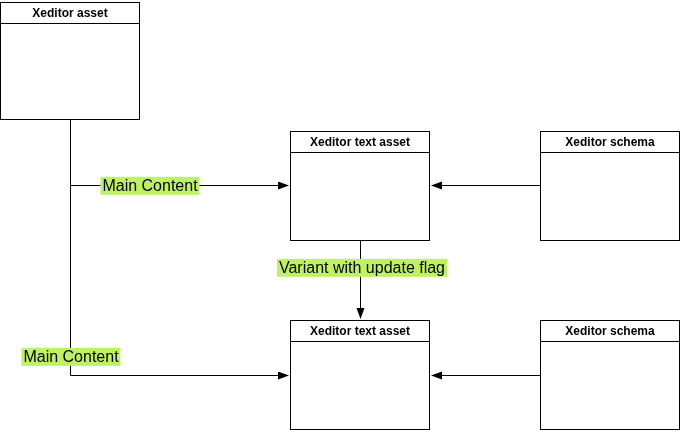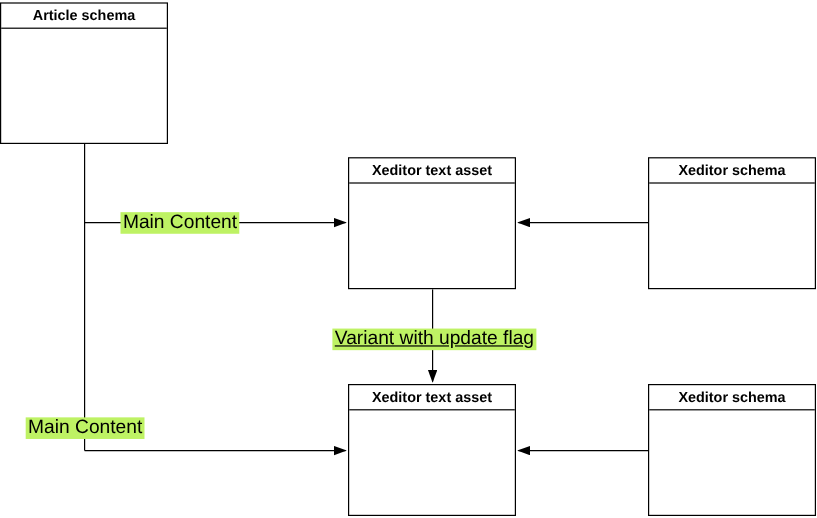--- a/index.html
+++ b/index.html
@@ -51,21 +51,21 @@
     position: absolute;
     transform: translate(-50%, -50%);
     background: #bef264;
     font-size: 16px;
     line-height: 1.15;
     white-space: nowrap;
     padding: 0 2px;
     z-index: 3;
   }
   #lbl-main-top    { left: 150px; top: 186px; }
-  #lbl-variant     { left: 362px; top: 283px; text-decoration: underline; }
+  #lbl-variant     { left: 362px; top: 268px; }
   #lbl-main-bottom { left: 71px;  top: 357px; }
 </style>
 </head>
 <body>
 
 <div id="canvas">
 
   <svg class="connector-layer" viewBox="0 0 681 432" xmlns="http://www.w3.org/2000/svg">
     <defs>
       <marker id="arrow" markerUnits="userSpaceOnUse" markerWidth="14" markerHeight="10" refX="10" refY="4" orient="auto">
@@ -80,21 +80,21 @@
     <line x1="540" y1="185.5" x2="432" y2="185.5" stroke="#000000" stroke-width="1" marker-end="url(#arrow)"></line>
 
     <line x1="360.5" y1="241" x2="360.5" y2="318" stroke="#000000" stroke-width="1" marker-end="url(#arrow)"></line>
 
     <line x1="70.5" y1="375.5" x2="288" y2="375.5" stroke="#000000" stroke-width="1" marker-end="url(#arrow)"></line>
 
     <line x1="540" y1="375.5" x2="432" y2="375.5" stroke="#000000" stroke-width="1" marker-end="url(#arrow)"></line>
   </svg>
 
   <div class="node" id="n-article">
-    <div class="node-header">Article schema</div>
+    <div class="node-header">Xeditor asset</div>
     <div class="node-body"></div>
   </div>
 
   <div class="node" id="n-text-top">
     <div class="node-header">Xeditor text asset</div>
     <div class="node-body"></div>
   </div>
 
   <div class="node" id="n-schema-top">
     <div class="node-header">Xeditor schema</div>

